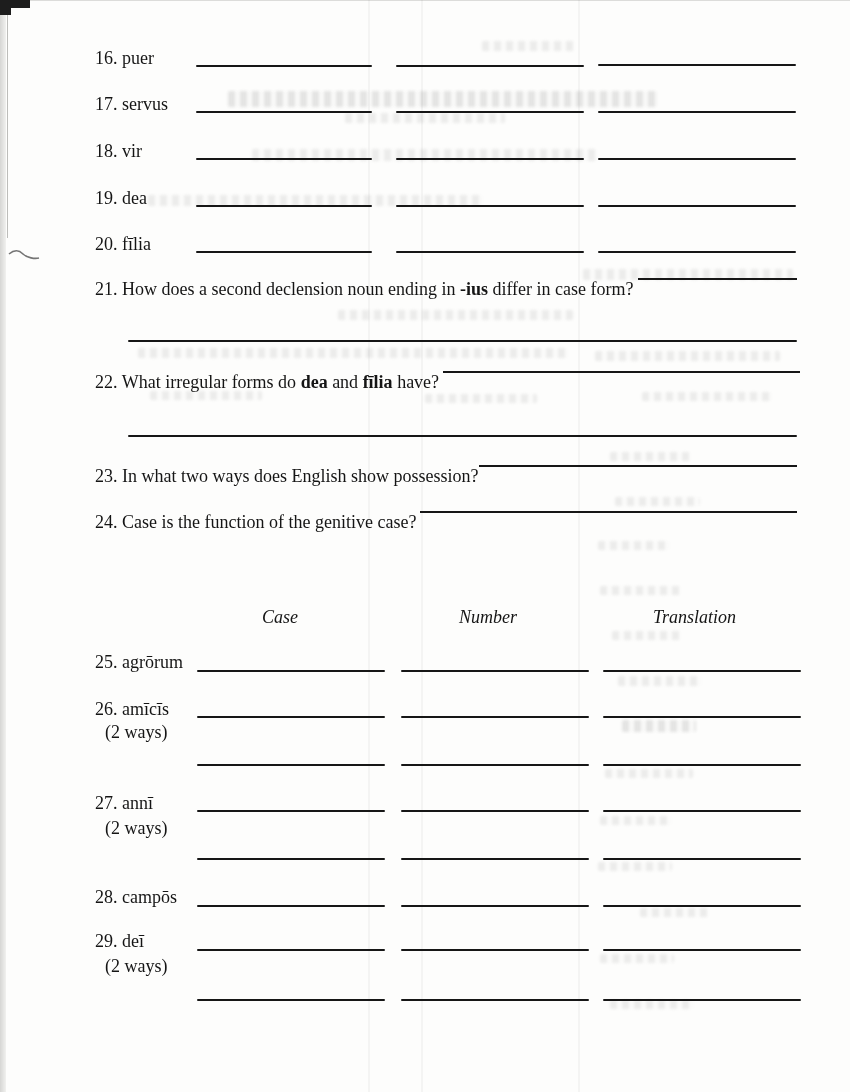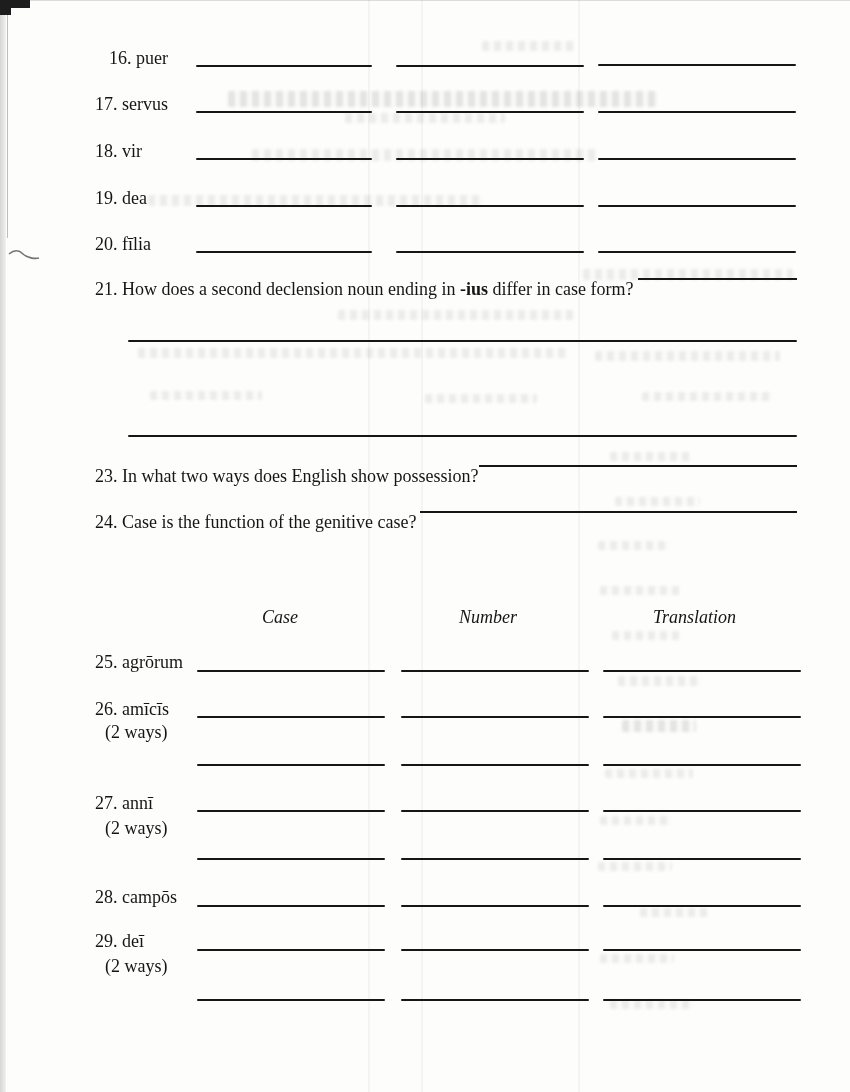--- a/index.html
+++ b/index.html
@@ -67,21 +67,21 @@
   <div class="ghost" style="left:612px;top:631px;width:68px;height:9px;"></div>
   <div class="ghost" style="left:618px;top:676px;width:84px;height:10px;"></div>
   <div class="ghost dark" style="left:622px;top:720px;width:74px;height:12px;"></div>
   <div class="ghost" style="left:605px;top:769px;width:88px;height:9px;"></div>
   <div class="ghost" style="left:600px;top:816px;width:72px;height:9px;"></div>
   <div class="ghost" style="left:598px;top:862px;width:74px;height:9px;"></div>
   <div class="ghost" style="left:640px;top:908px;width:68px;height:9px;"></div>
   <div class="ghost" style="left:600px;top:954px;width:74px;height:9px;"></div>
   <div class="ghost" style="left:610px;top:1000px;width:84px;height:9px;"></div>
 
-  <div class="t" style="left:95px;top:48px;margin-left:14px;"><span>16.</span> <span>puer</span></div>
+  <div class="t" style="left:95px;top:48px;"><span>16.</span> <span>puer</span></div>
   <div class="bl" style="left:196px;top:65px;width:176px;"></div>
   <div class="bl" style="left:396px;top:65px;width:188px;"></div>
   <div class="bl" style="left:598px;top:64px;width:198px;"></div>
 
   <div class="t" style="left:95px;top:94px;"><span>17.</span> <span>servus</span></div>
   <div class="bl" style="left:196px;top:111px;width:176px;"></div>
   <div class="bl" style="left:396px;top:111px;width:188px;"></div>
   <div class="bl" style="left:598px;top:111px;width:198px;"></div>
 
   <div class="t" style="left:95px;top:141px;"><span>18.</span> <span>vir</span></div>
@@ -98,20 +98,24 @@
   <div class="bl" style="left:196px;top:251px;width:176px;"></div>
   <div class="bl" style="left:396px;top:251px;width:188px;"></div>
   <div class="bl" style="left:598px;top:251px;width:198px;"></div>
 
   <div class="q" style="left:95px;top:278px;width:702px;">
     <span><span>21.</span> <span>How does a second declension noun ending in </span><b>-ius</b><span> differ in case form?</span></span>
     <span class="fill"></span>
   </div>
   <div class="bl" style="left:128px;top:340px;width:669px;"></div>
 
+  <div class="q" style="left:95px;top:371px;width:705px;">
+    <span><span>22.</span> <span>What irregular forms do </span><b>dea</b><span> and </span><b>fīlia</b><span> have?</span></span>
+    <span class="fill"></span>
+  </div>
   <div class="bl" style="left:128px;top:435px;width:669px;"></div>
 
   <div class="q" style="left:95px;top:465px;width:702px;">
     <span><span>23.</span> <span>In what two ways does English show possession?</span></span>
     <span class="fill" style="margin-left:1px;"></span>
   </div>
 
   <div class="q" style="left:95px;top:511px;width:702px;">
     <span><span>24.</span> <span>Case is the function of the genitive case?</span></span>
     <span class="fill"></span>

